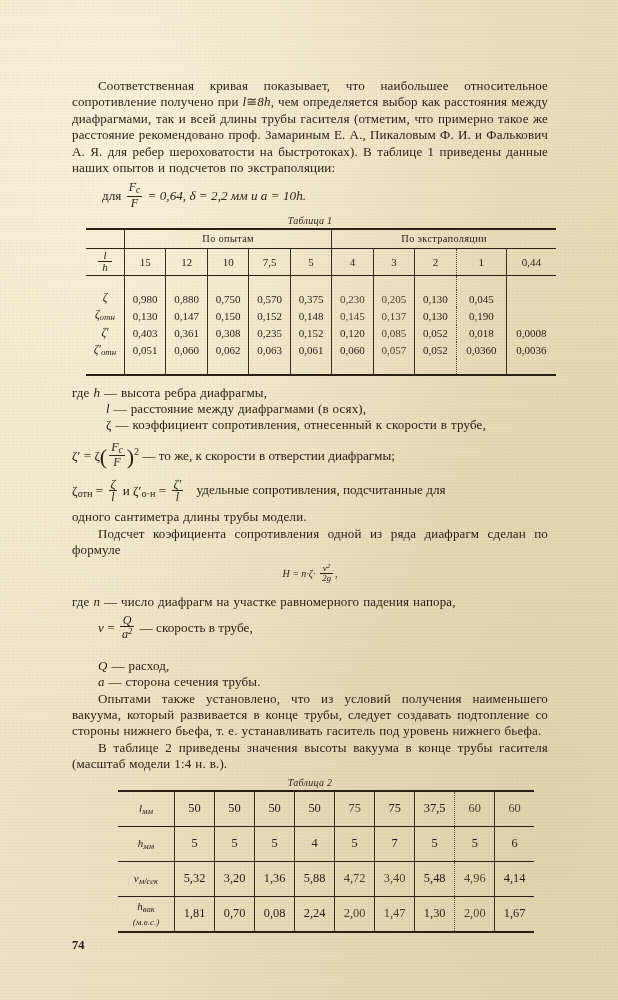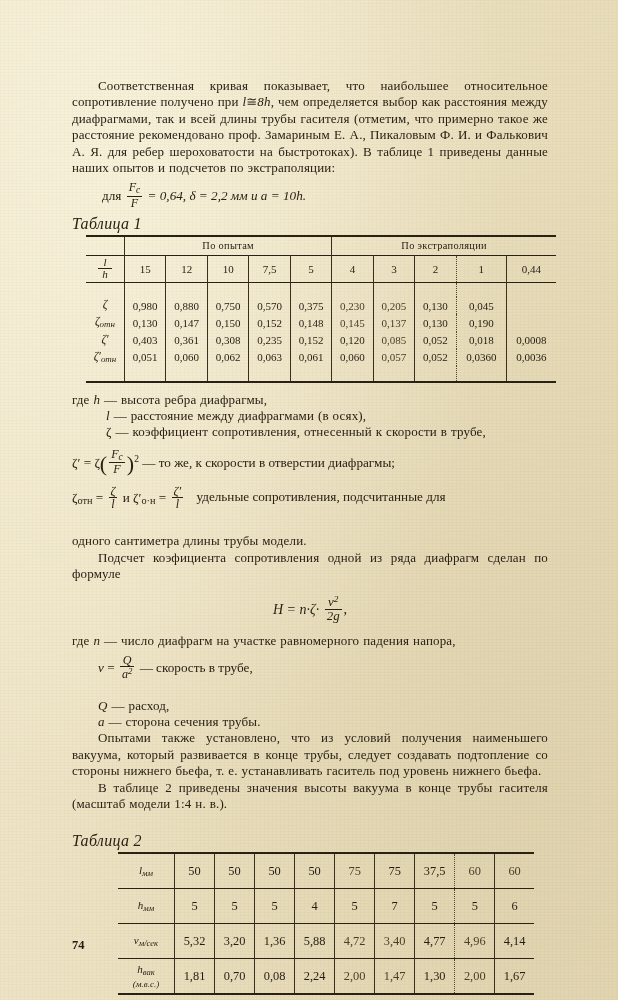--- a/index.html
+++ b/index.html
@@ -59,22 +59,22 @@
   }
   .frac > .num { display: block; border-bottom: 1px solid #2a2115; padding: 0 2px; font-size: .92em;}
   .frac > .den { display: block; padding: 0 2px; font-size: .92em;}
   .eqline {
     font-size: 13.2px;
     line-height: 20px;
     margin: 4px 0 2px 0;
   }
   .tablabel {
     font-style: italic;
-    font-size: 16px;
-    text-align: left;
+    font-size: 10px;
+    text-align: center;
     margin: 4px 0 2px 0;
     letter-spacing: .3px;
   }
 
   
   table.t {
     border-collapse: collapse;
     font-size: 11px;
     font-family: "Liberation Serif", serif;
     color: #241c12;
@@ -267,45 +267,45 @@
       <span>ζ</span><span class="sub">отн</span>
       <span>=</span>
       <span class="frac"><span class="num">ζ</span><span class="den">l</span></span>
       <span>и</span>
       <span>ζ′</span><span class="sub">о·н</span>
       <span>=</span>
       <span class="frac"><span class="num">ζ′</span><span class="den">l</span></span>
       <span style="margin-left:8px;">удельные   сопротивления,  подсчитанные   для</span>
     </div>
 
-    <p class="body noind" style="margin-top:23px;">одного сантиметра длины трубы модели.</p>
+    <p class="body noind" style="margin-top:6px;">одного сантиметра длины трубы модели.</p>
     <p class="body">Подсчет коэфициента сопротивления одной из ряда диафрагм сделан по формуле</p>
 
-    <div class="eqline" style="text-align:center;margin-top:12px;margin-bottom:10px;font-size:14px;">
+    <div class="eqline" style="text-align:center;margin-top:4px;margin-bottom:10px;font-size:10px;">
       <span class="it">H</span>
       <span class="it">= n·ζ·</span>
       <span class="frac"><span class="num"><span>v</span><span class="sup">2</span></span><span class="den">2g</span></span><span>,</span>
     </div>
 
     <p class="body noind"><span>где</span> <span class="it">n</span> <span>— число диафрагм на участке равномерного падения напора,</span></p>
 
     <div class="eqline" style="padding-left:26px;margin-top:4px;">
       <span class="it">v</span>
       <span>=</span>
       <span class="frac"><span class="num">Q</span><span class="den"><span>a</span><span class="sup">2</span></span></span>
       <span>— скорость в трубе,</span>
     </div>
 
     <p class="body noind" style="padding-left:26px;margin-top:17px;"><span class="it">Q</span> <span>— расход,</span></p>
     <p class="body noind" style="padding-left:26px;"><span class="it">a</span> <span>— сторона сечения трубы.</span></p>
 
     <p class="body">Опытами также установлено, что из условий получения наименьшего вакуума, который развивается в конце трубы, следует создавать подтопление со стороны нижнего бьефа, т. е. устанавливать гаситель под уровень нижнего бьефа.</p>
     <p class="body">В таблице 2 приведены значения высоты вакуума в конце трубы гасителя (масштаб модели 1:4 н. в.).</p>
 
-    <div class="tablabel" style="margin-top:20px;">Таблица 2</div>
+    <div class="tablabel" style="margin-top:4px;">Таблица 2</div>
 
     <table class="t t2">
       <tbody>
           <tr class="rule-top">
         <td class="lbl"><span>l</span><span class="sub">мм</span></td>
         <td class="vl">50</td>
         <td class="vl">50</td>
         <td class="vl">50</td>
         <td class="vl">50</td>
         <td class="vl faint">75</td>
@@ -333,21 +333,21 @@
             <td colspan="10" style="height:0;padding:0;"></td>
           </tr>
       <tr>
         <td class="lbl"><span>v</span><span class="sub">м/сек</span></td>
         <td class="vl">5,32</td>
         <td class="vl">3,20</td>
         <td class="vl">1,36</td>
         <td class="vl">5,88</td>
         <td class="vl faint">4,72</td>
         <td class="vl faint">3,40</td>
-        <td class="vl">4,77</td>
+        <td class="vl">5,48</td>
         <td class="vld faint">4,96</td>
         <td class="vl">4,14</td>
       </tr>
       <tr class="rule-bot">
             <td colspan="10" style="height:0;padding:0;"></td>
           </tr>
       <tr>
         <td class="lbl"><span>h</span><span class="sub">вак</span><br><small>(м.в.с.)</small></td>
         <td class="vl">1,81</td>
         <td class="vl">0,70</td>

